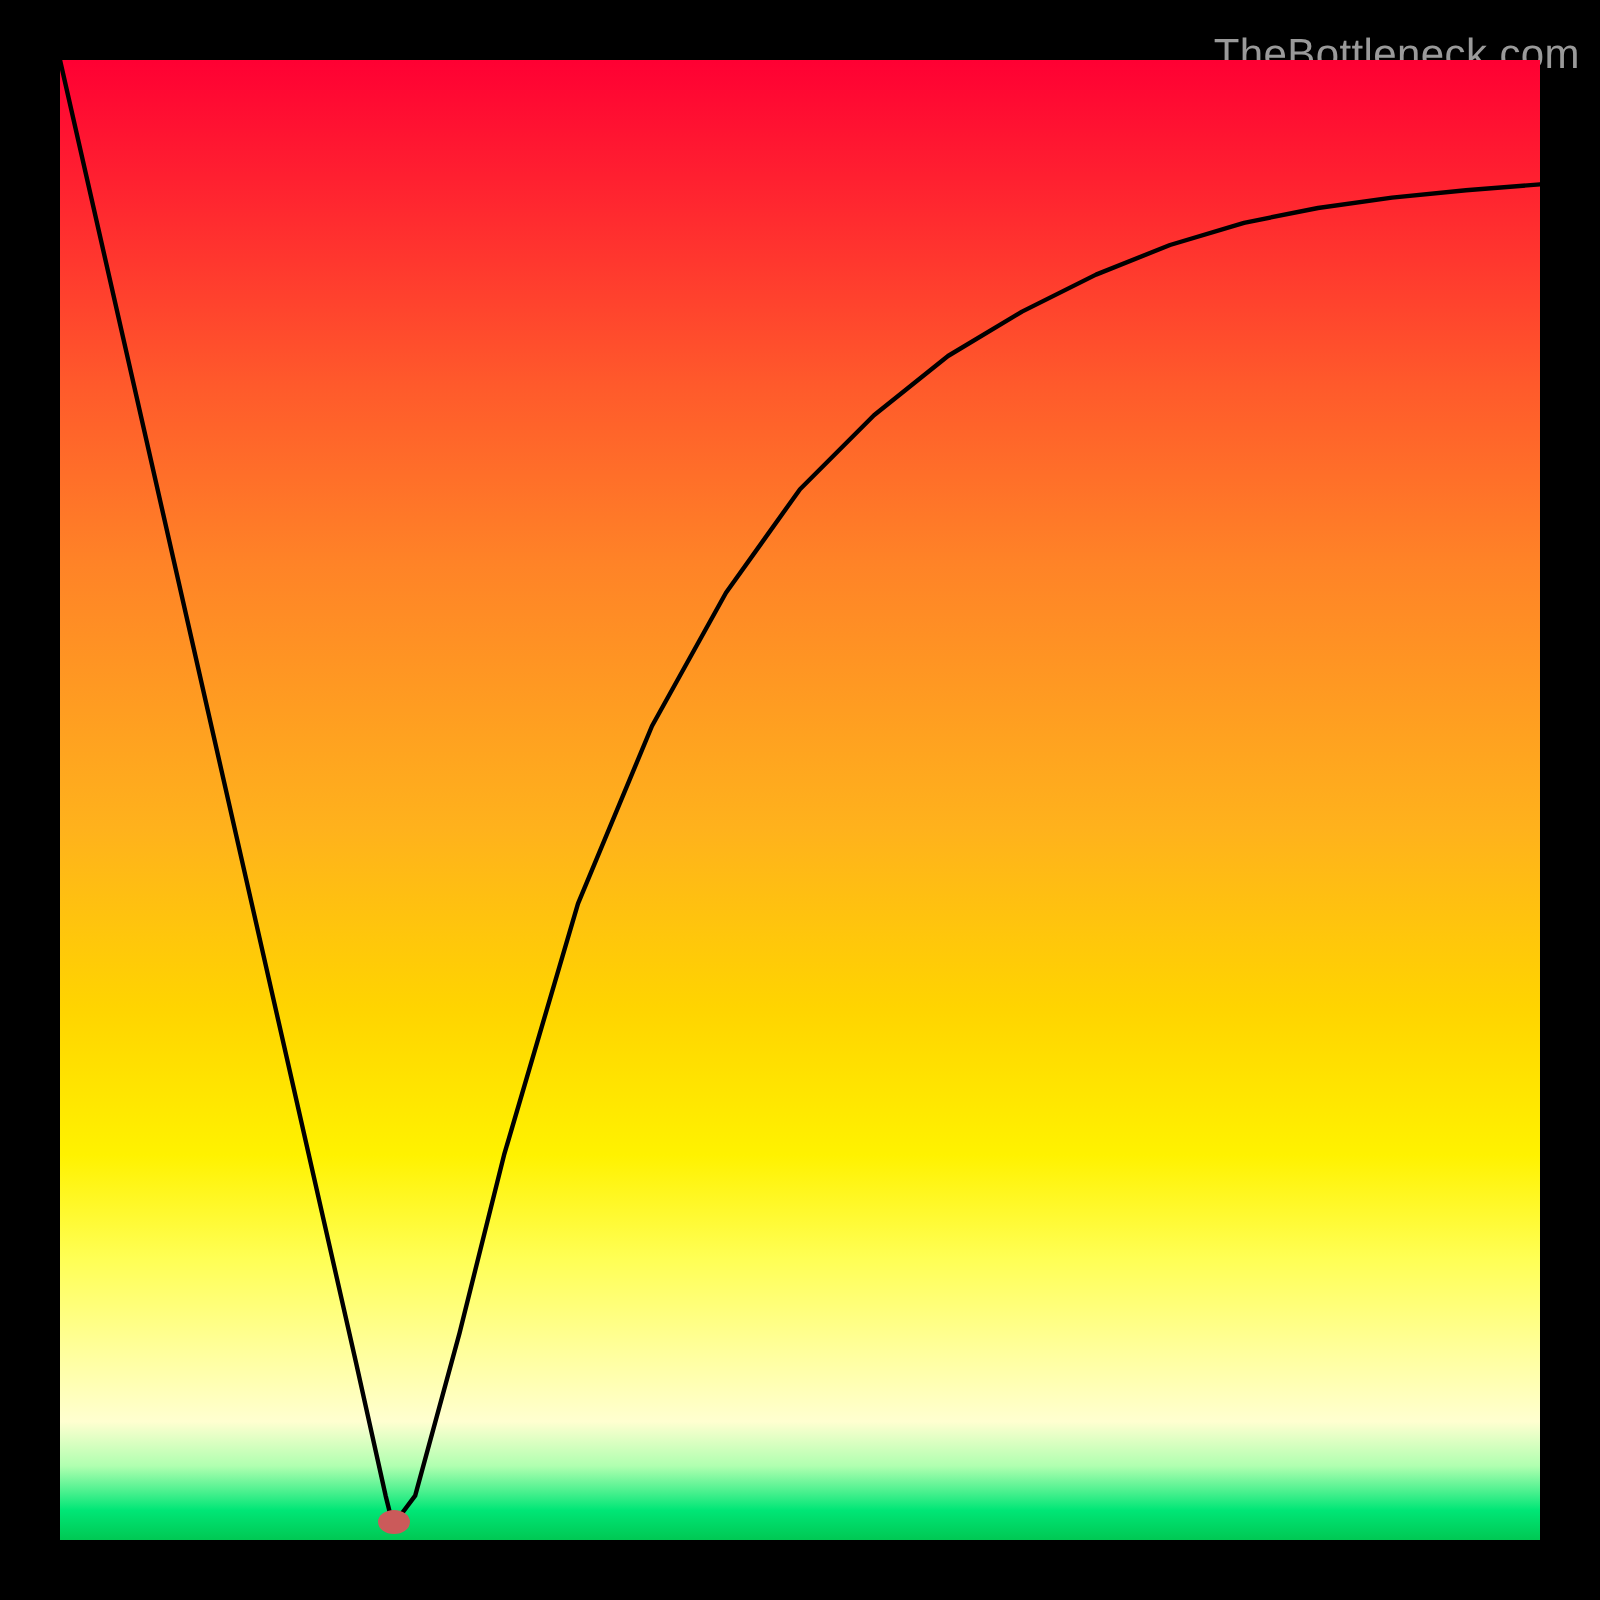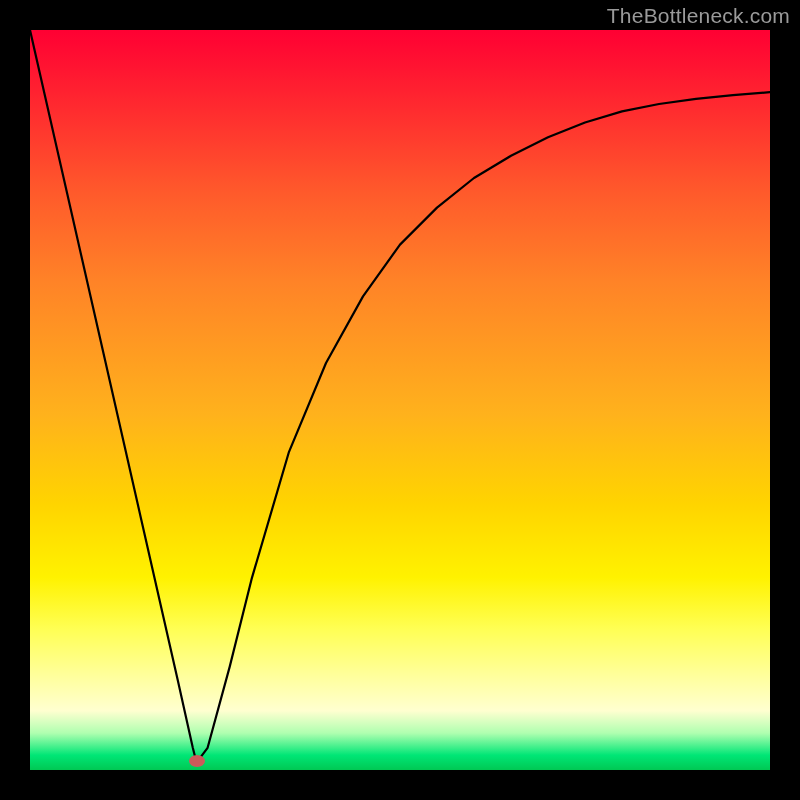--- a/index.html
+++ b/index.html
@@ -50,21 +50,21 @@
     position: absolute;
     width: 16px;
     height: 12px;
     background: #cb5a5a;
     border-radius: 50% / 50%;
     transform: translate(-50%, -50%);
     filter: blur(0.3px);
   }
   .watermark {
     position: absolute;
-    top: 4px;
+    top: 16px;
     right: 10px;
     color: #9a9a9a;
     font-size: 21px;
     font-weight: 500;
     letter-spacing: 0.2px;
     user-select: none;
   }
 </style>
 </head>
 <body>

